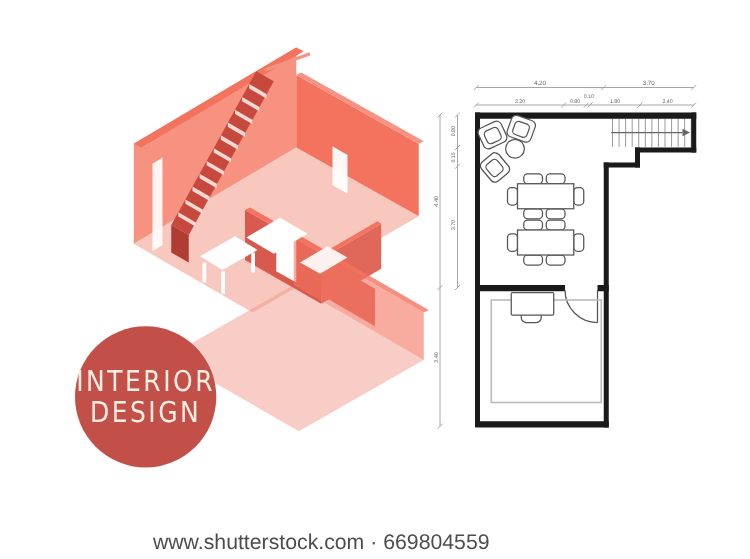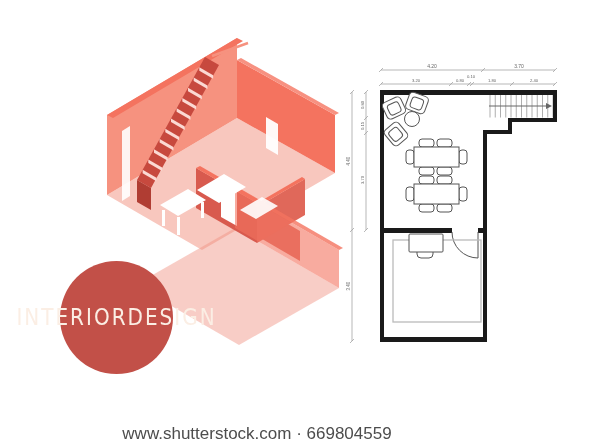--- a/index.html
+++ b/index.html
@@ -3,21 +3,21 @@
 <meta charset="utf-8">
 <style>
   html,body{margin:0;padding:0;background:#fff;}
   .canvas{position:relative;width:600px;height:447px;background:#fff;overflow:hidden;
           font-family:"Liberation Sans", sans-serif;}
   .watermark{position:absolute;left:130px;top:188px;font-size:48px;font-weight:bold;
              letter-spacing:-1px;color:rgba(70,70,70,0.5);user-select:none;}
   .caption{position:absolute;left:0;top:424px;width:514px;text-align:center;
            font-size:17px;color:#4d4d4d;}
   .badge{position:absolute;left:60px;top:261px;width:113px;height:113px;border-radius:50%;
-         background:#c25048;display:flex;flex-direction:row;align-items:center;
+         background:#c25048;display:flex;flex-direction:column;align-items:center;
          justify-content:center;}
   .badge .bline{color:#fbeee4;font-size:20px;letter-spacing:2px;font-weight:400;
                 line-height:25px;font-family:"DejaVu Sans", sans-serif;
                 transform:scaleY(1.15);}
   svg{position:absolute;left:0;top:0;}
   text.dim{font-family:"Liberation Sans", sans-serif;fill:#666;}
 </style>
 </head>
 <body>
 

